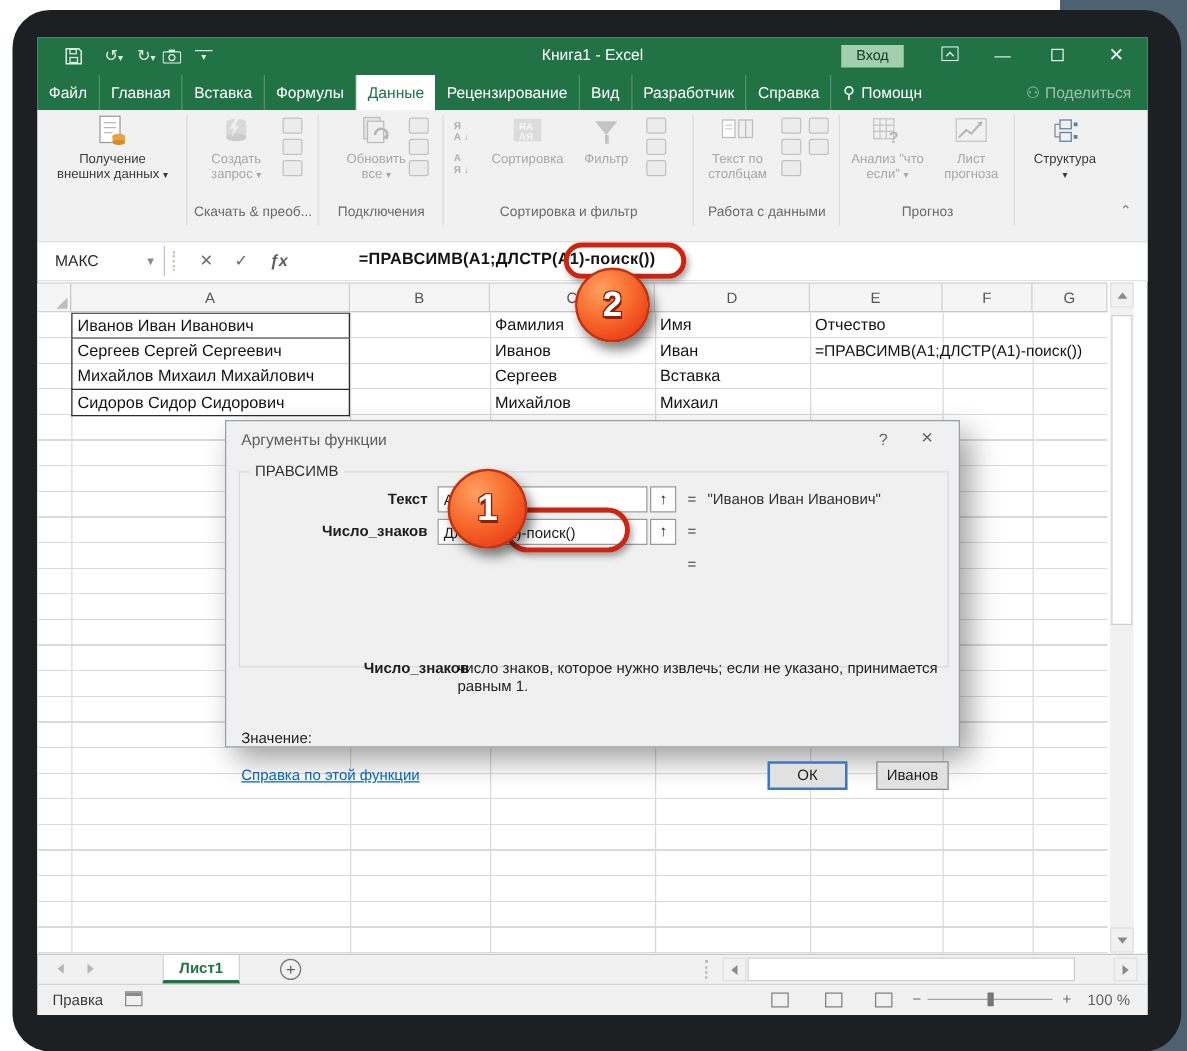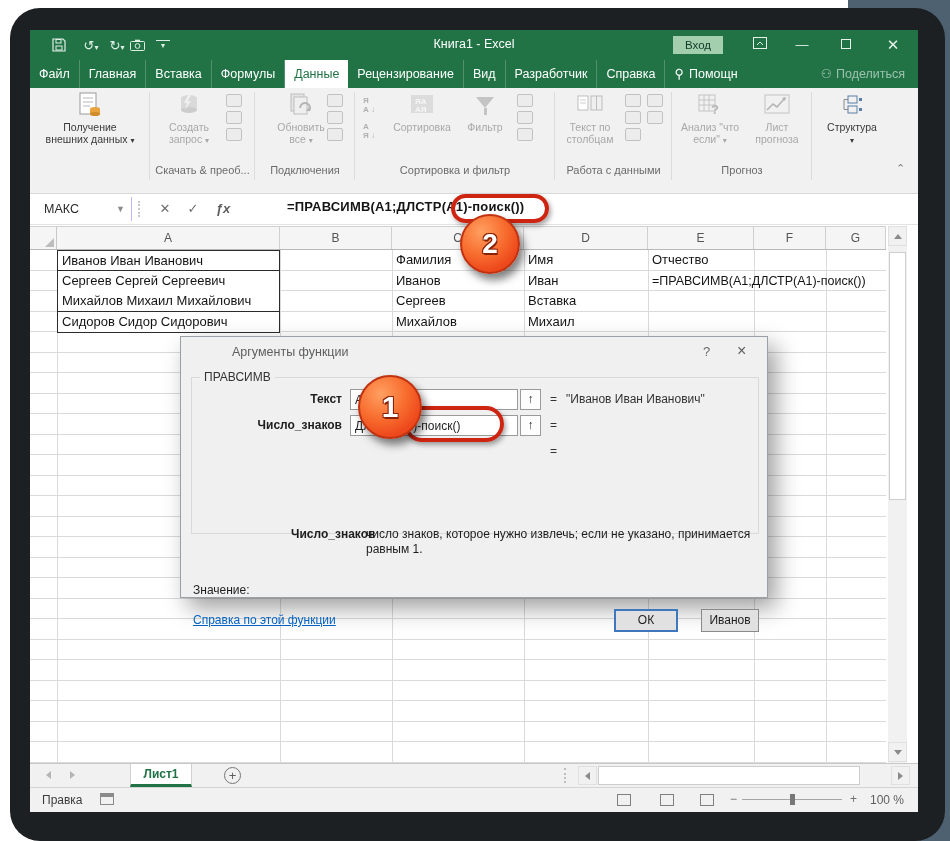--- a/index.html
+++ b/index.html
@@ -99,21 +99,21 @@
   .viewicon { position:absolute; top:6px; width:14px; height:12px; border:1px solid #7f7f7f; }
   #zoom-minus { position:absolute; left:700px; top:4px; color:#6f6f6f; }
   #zoom-track { position:absolute; left:712px; top:11px; width:100px; height:1px; background:#a6a6a6; }
   #zoom-thumb { position:absolute; left:760px; top:6px; width:5px; height:11px; background:#777; }
   #zoom-plus { position:absolute; left:820px; top:4px; color:#6f6f6f; }
   #zoom-level { position:absolute; left:840px; top:5px; color:#5f5f5f; }
 
   
   #dialog { position:absolute; left:150px; top:306px; width:588px; height:262px; background:#f0f0f0;
             border:1px solid #9aa0a6; box-shadow:8px 10px 22px rgba(0,0,0,.38); z-index:10; font-size:12px; color:#1e1e1e; }
-  #dlg-title { position:absolute; left:12px; top:8px; font-size:12.5px; color:#5c5e60;margin-left:39px; }
+  #dlg-title { position:absolute; left:12px; top:8px; font-size:12.5px; color:#5c5e60; }
   #dlg-help { position:absolute; left:522px; top:7px; color:#6a6a6a; font-size:13px; }
   #dlg-close { position:absolute; left:556px; top:5px; color:#5f5f5f; font-size:16px; }
   #dlg-group { position:absolute; left:10px; top:40px; width:568px; height:157px; border:1px solid #d9d9d9; }
   #dlg-func { position:absolute; left:8px; top:-8px; background:#f0f0f0; padding:0 4px; font-size:12px; color:#333; }
   .arg-lbl { position:absolute; width:150px; text-align:right; font-weight:bold; color:#1e1e1e; }
   .arg-input { position:absolute; left:158px; width:168px; height:21px; border:1px solid #9a9a9a; background:#fff; font-size:12px; padding:2px 4px; line-height:16px; white-space:nowrap; overflow:hidden; }
   .collapse-btn { position:absolute; left:328px; width:21px; height:21px; border:1px solid #9a9a9a; background:#fdfdfd; text-align:center; line-height:19px; font-weight:bold; font-size:12px; color:#222; }
   .eq { position:absolute; left:358px; color:#333; }
   .arg-res { position:absolute; left:374px; color:#333; white-space:nowrap; }
   #dlg-desc { position:absolute; left:16px; top:166px; width:556px; color:#1e1e1e; }

